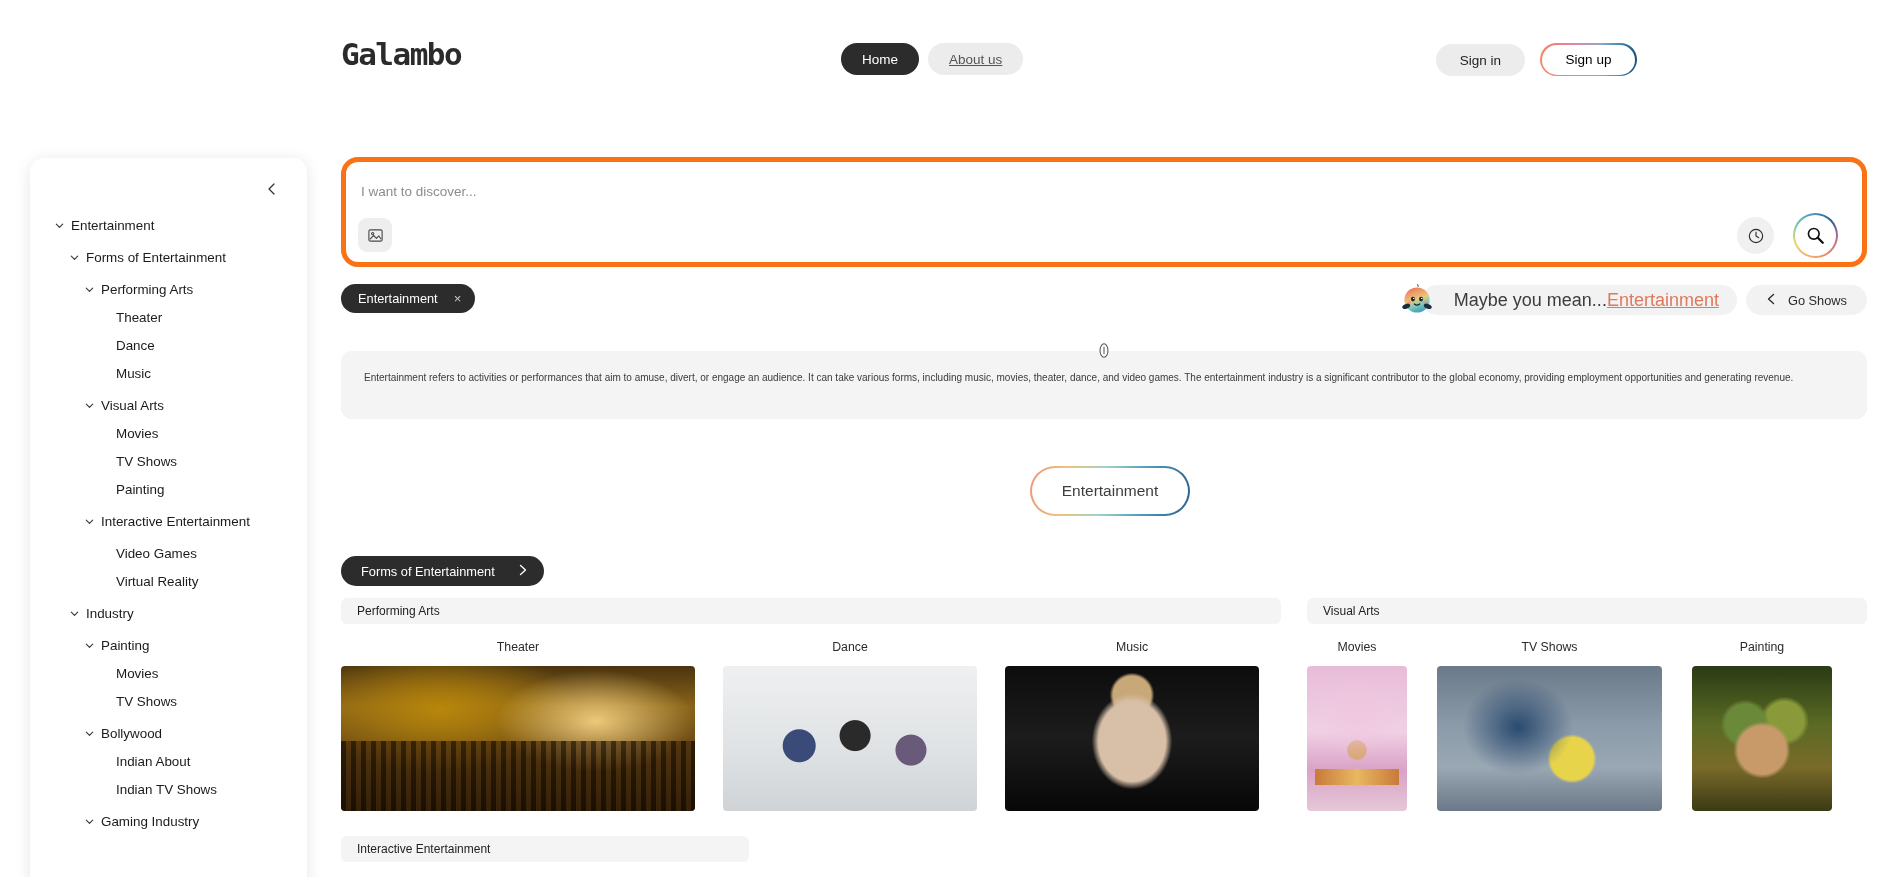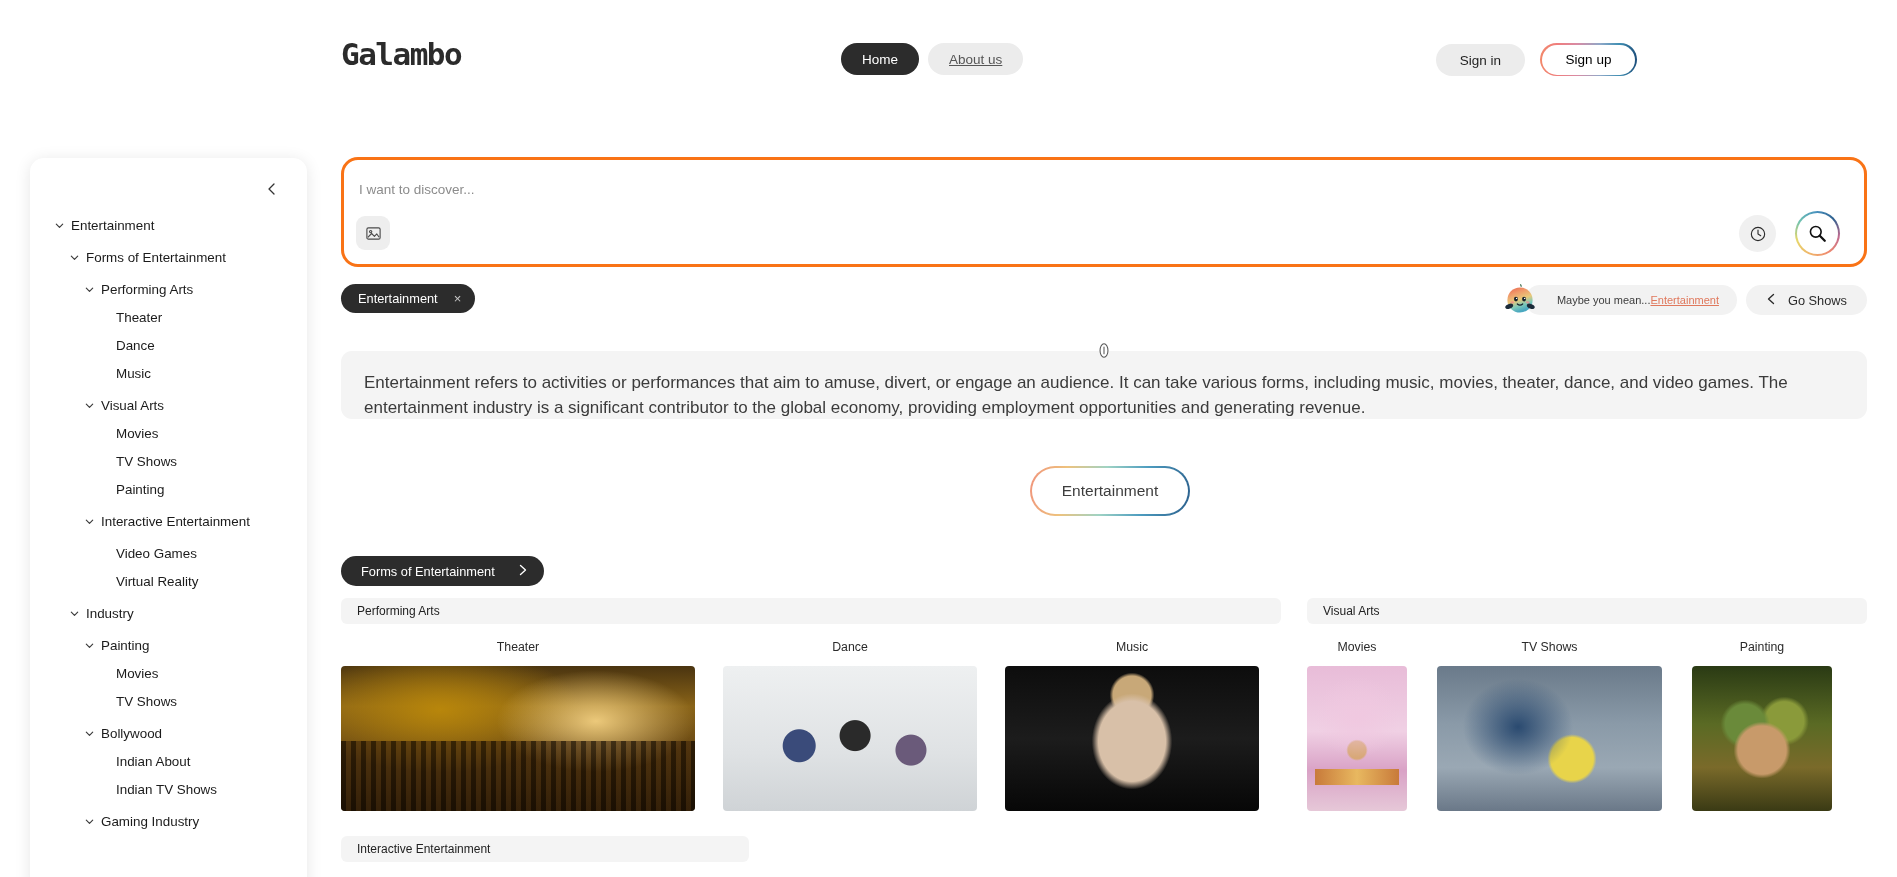--- a/index.html
+++ b/index.html
@@ -64,21 +64,21 @@
     font-size: 13.4px; color: #1b1b1b; cursor: pointer;
     white-space: nowrap;
   }
   .tree-node .chev { width: 14px; display: inline-flex; align-items: center; justify-content: center; flex: 0 0 14px; }
   .tree-node .lbl { margin-left: 5px; }
   .tree-node.leaf .chev { visibility: hidden; }
 
   
   .search-card {
     position: absolute; left: 341px; top: 157px; width: 1526px; height: 110px;
-    background: #ffffff; border: 3px solid #f97316; border-radius: 17px;
+    background: #ffffff; border: 5px solid #f97316; border-radius: 17px;
   }
   .search-placeholder {
     position: absolute; left: 15px; top: 22px;
     font-size: 13.5px; color: #8c8c8c; cursor: text;
   }
   .img-upload {
     position: absolute; left: 12px; top: 56px;
     width: 34px; height: 34px; border-radius: 9px; background: #eeeeee;
     display: flex; align-items: center; justify-content: center; cursor: pointer;
   }
@@ -103,40 +103,40 @@
     display: inline-flex; align-items: center; gap: 16px;
     height: 29px; padding: 0 14px 0 17px; border-radius: 15px;
     background: #2c2c2c; color: #ffffff; font-size: 12.8px; cursor: pointer;
   }
   .chip .x { font-size: 13px; color: #c9c9c9; cursor: pointer; }
 
   .suggest-wrap { position: absolute; right: 30px; top: 282px; display: flex; align-items: center; gap: 9px; }
   .mascot { width: 36px; height: 36px; position: relative; z-index: 2; margin-right: -22px; }
   .suggest-pill {
     height: 30px; padding: 0 18px 0 32px; border-radius: 15px; background: #f2f2f2;
-    display: flex; align-items: center; font-size: 11px; color: #3c3c3c; white-space: nowrap;
+    display: flex; align-items: center; font-size: 18px; color: #3c3c3c; white-space: nowrap;
   }
   .suggest-pill a { color: #e0785c; text-decoration: underline; cursor: pointer; }
   .goback-pill {
     height: 30px; padding: 0 20px; border-radius: 15px; background: #f2f2f2;
     display: flex; align-items: center; gap: 11px; font-size: 12.8px; color: #2b2b2b; cursor: pointer;
   }
 
   
   .desc-card {
     position: absolute; left: 341px; top: 351px; width: 1526px; height: 68px;
     background: #f4f4f4; border-radius: 11px;
   }
   .desc-info {
     position: absolute; left: 50%; transform: translateX(-50%); top: -9px;
     width: 17px; height: 17px; cursor: pointer;
   }
   .desc-text {
     position: absolute; left: 23px; top: 20px; right: 23px;
-    font-size: 17px; line-height: 1.45; color: #3b3b3b;
+    font-size: 10px; line-height: 1.45; color: #3b3b3b;
   }
 
   
   .center-node-ring {
     position: absolute; left: 1030px; top: 466px;
     width: 160px; height: 50px; border-radius: 25px; padding: 2px; cursor: pointer;
     background: linear-gradient(100deg,#f0937b 0%,#eec27d 22%,#9fd3c4 46%,#4e9dc0 70%,#2b5f8c 100%);
   }
   .center-node {
     width: 100%; height: 100%; border-radius: 24px; background: #ffffff;

